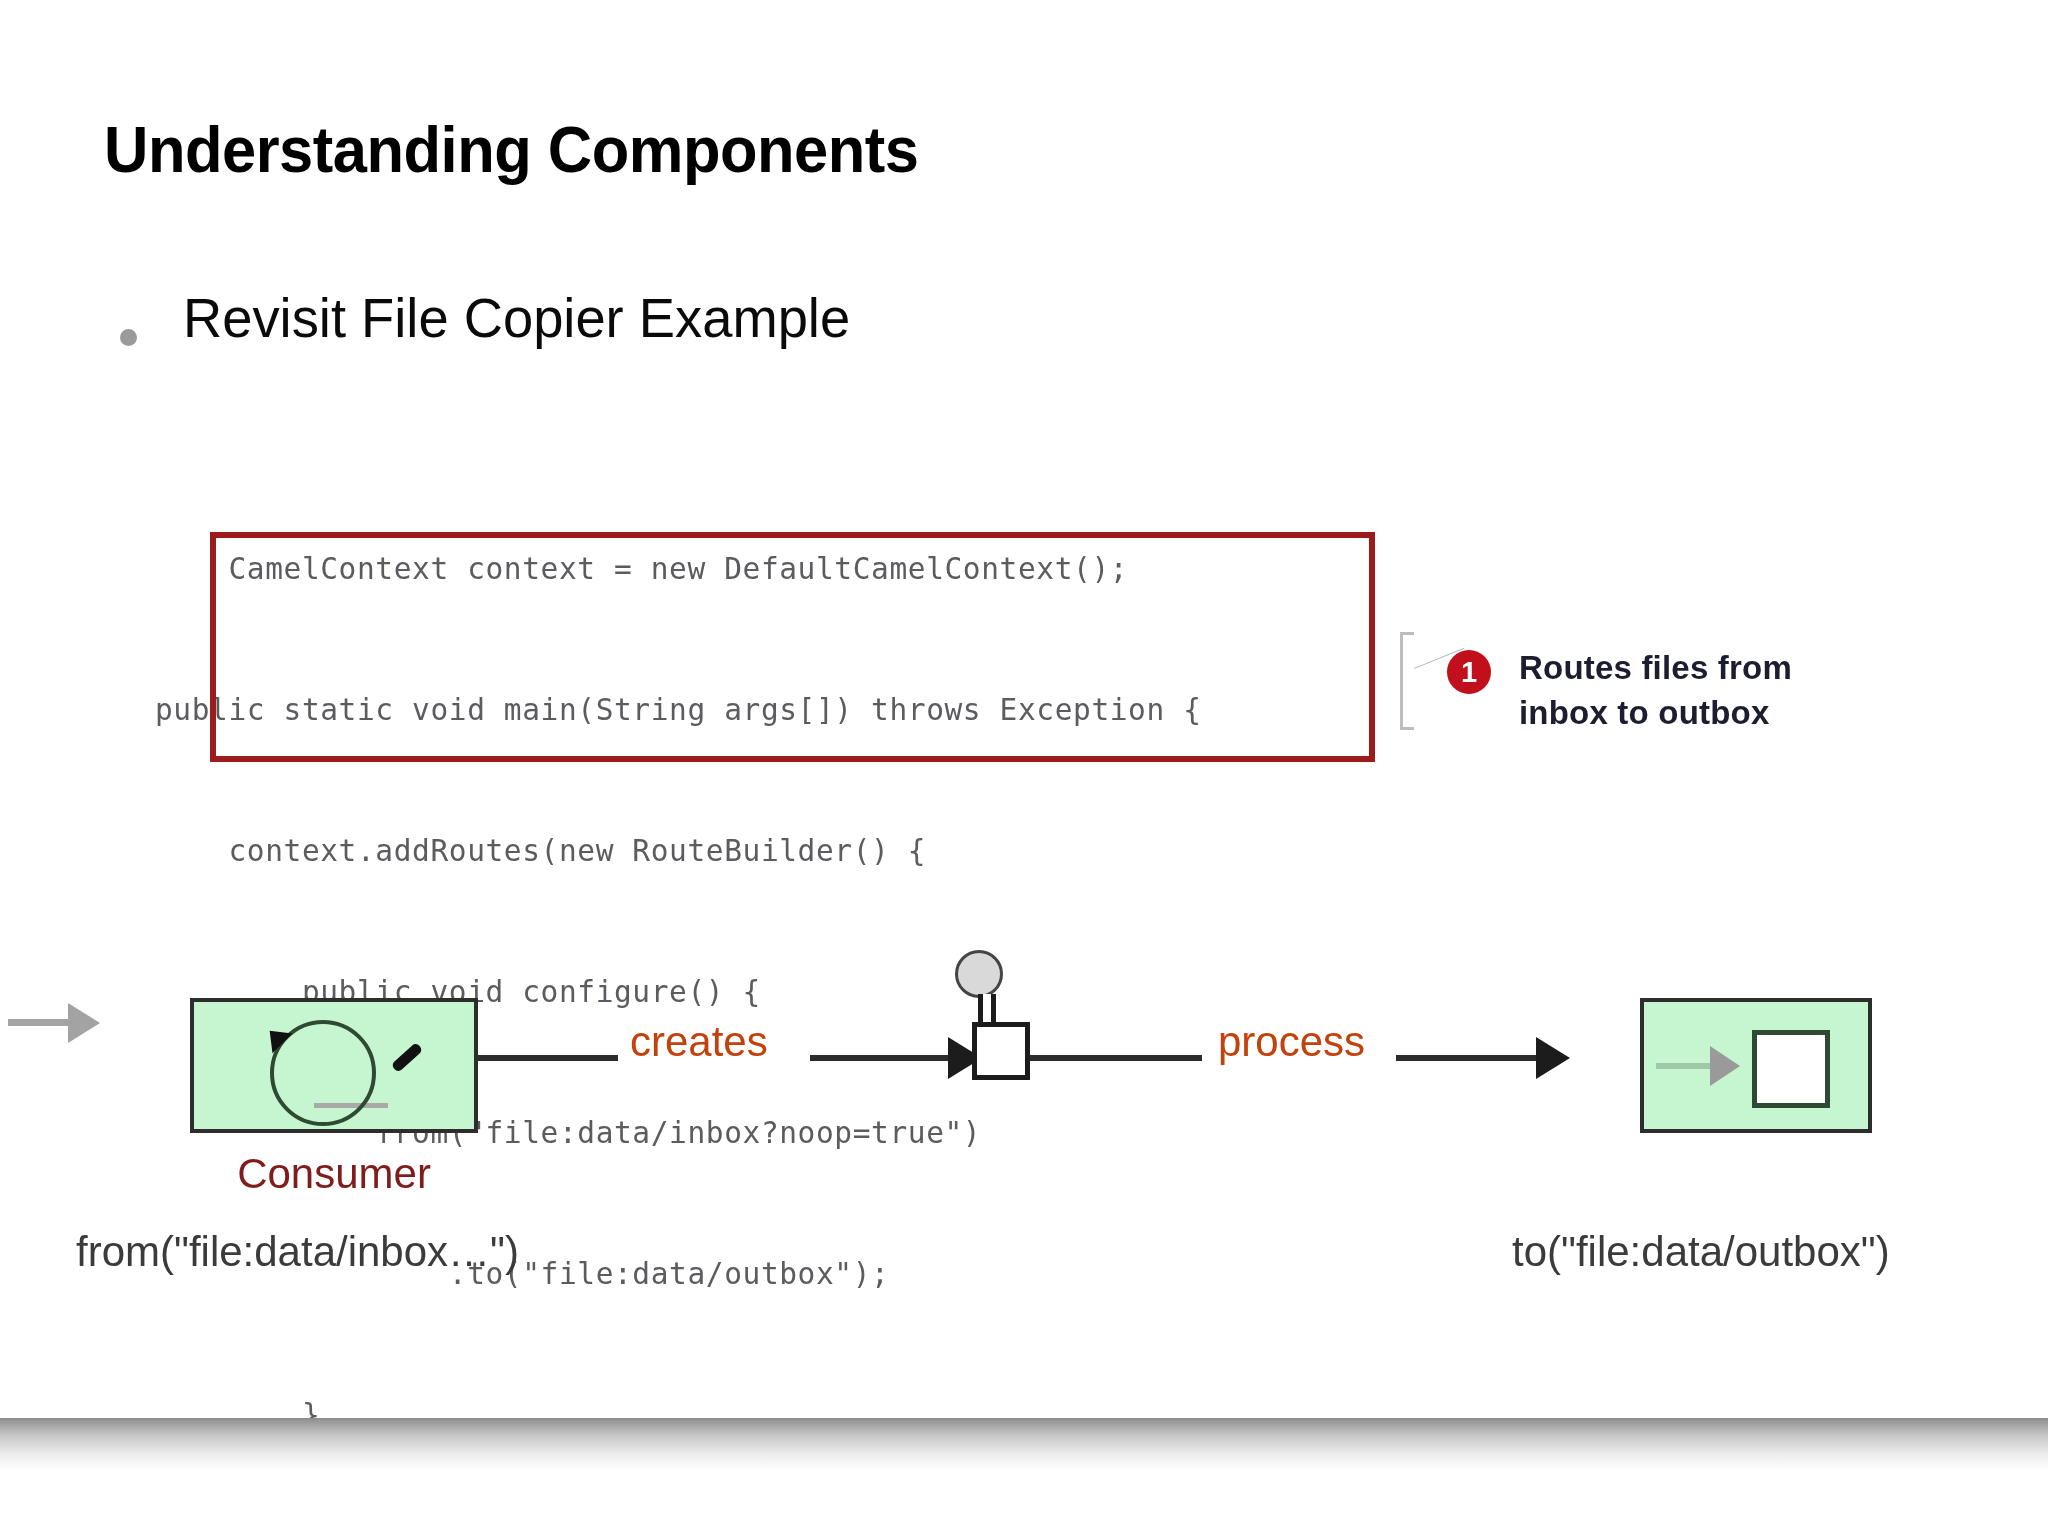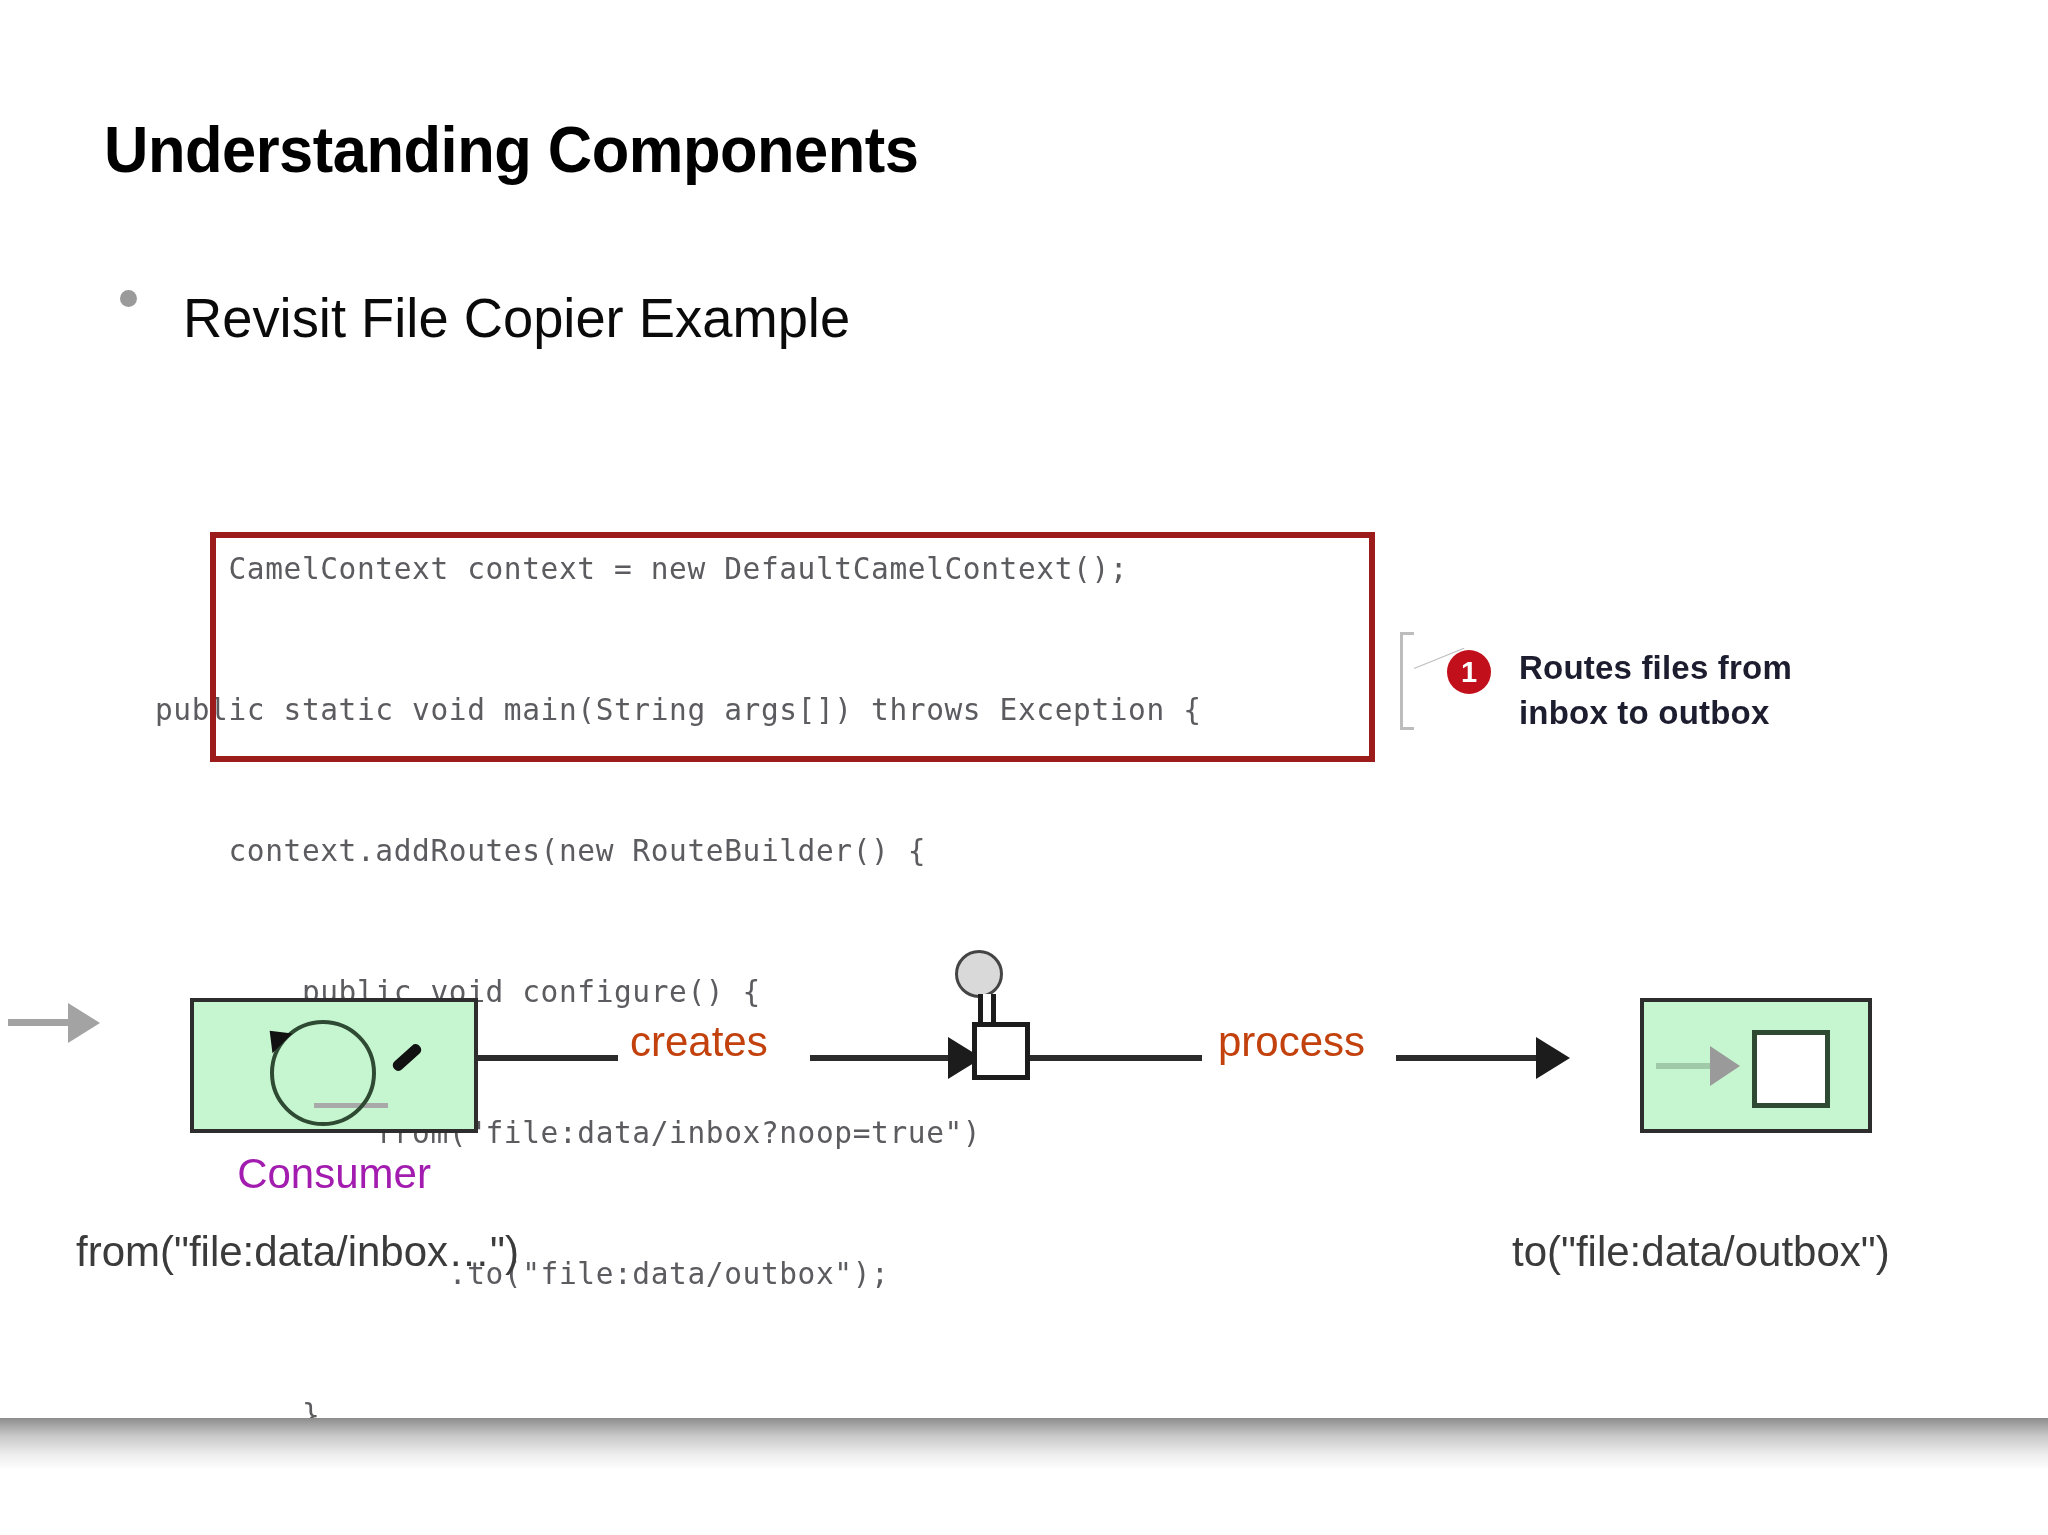--- a/index.html
+++ b/index.html
@@ -36,21 +36,21 @@
     transform: scaleX(0.96);
     transform-origin: left top;
   }
 
   
   .bullet-row {
     position: absolute;
     left: 120px;
     top: 290px;
     display: flex;
-    align-items: flex-start;
+    align-items: flex-end;
   }
   .bullet-dot {
     width: 17px;
     height: 17px;
     border-radius: 50%;
     background: #9a9a9a;
     flex: 0 0 auto;
     margin-right: 46px;
   }
   .bullet-text {
@@ -321,21 +321,21 @@
     height: 58px;
     background: #ffffff;
     border: 5px solid #1c1c1c;
     box-sizing: border-box;
   }
 
   .node-caption {
     position: absolute;
     font-family: "Liberation Sans", sans-serif;
     font-size: 42px;
-    color: #a21caf;
+    color: #7f1d1d;
     white-space: nowrap;
     text-align: center;
   }
   .node-caption.consumer { left: 190px; top: 190px; width: 288px; }
   .node-caption.message  { left: 870px; top: 168px; width: 262px; }
   .node-caption.producer { left: 1616px; top: 190px; width: 280px; }
 
   .endpoint-uri {
     position: absolute;
     font-family: "Liberation Sans", sans-serif;

